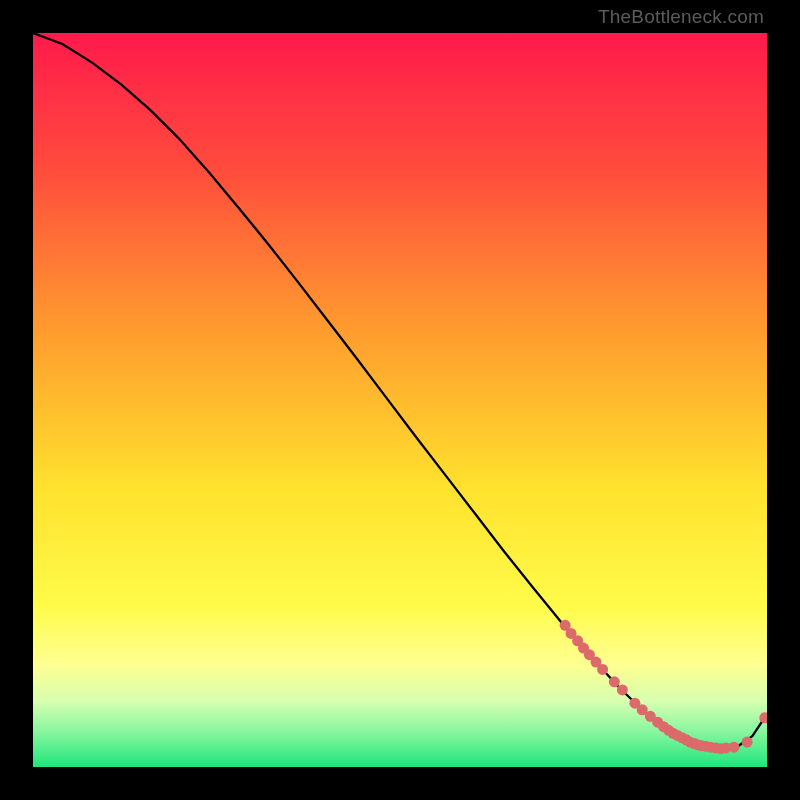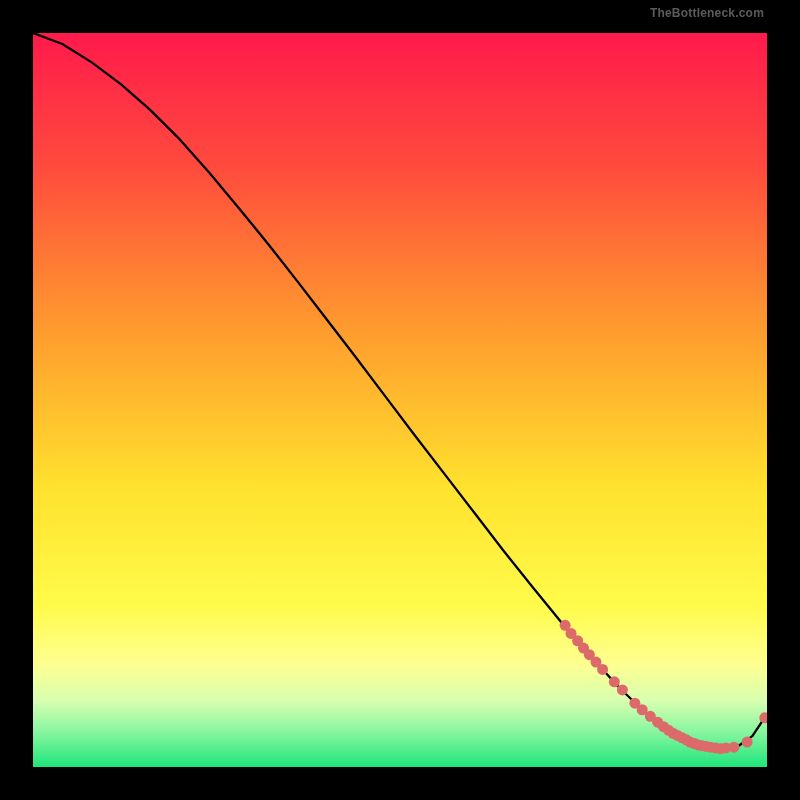--- a/index.html
+++ b/index.html
@@ -32,22 +32,22 @@
   .gradient-bg svg {
     display: block;
     width: 100%;
     height: 100%;
   }
   .watermark {
     position: absolute;
     top: 6px;
     right: 36px;
     color: #5b5b5b;
-    font-size: 12px;
-    font-weight: 700;
+    font-size: 19px;
+    font-weight: 400;
     letter-spacing: 0.2px;
     white-space: nowrap;
   }
   .curve-layer {
     position: absolute;
     inset: 0;
   }
   .curve-layer svg {
     display: block;
     width: 100%;

